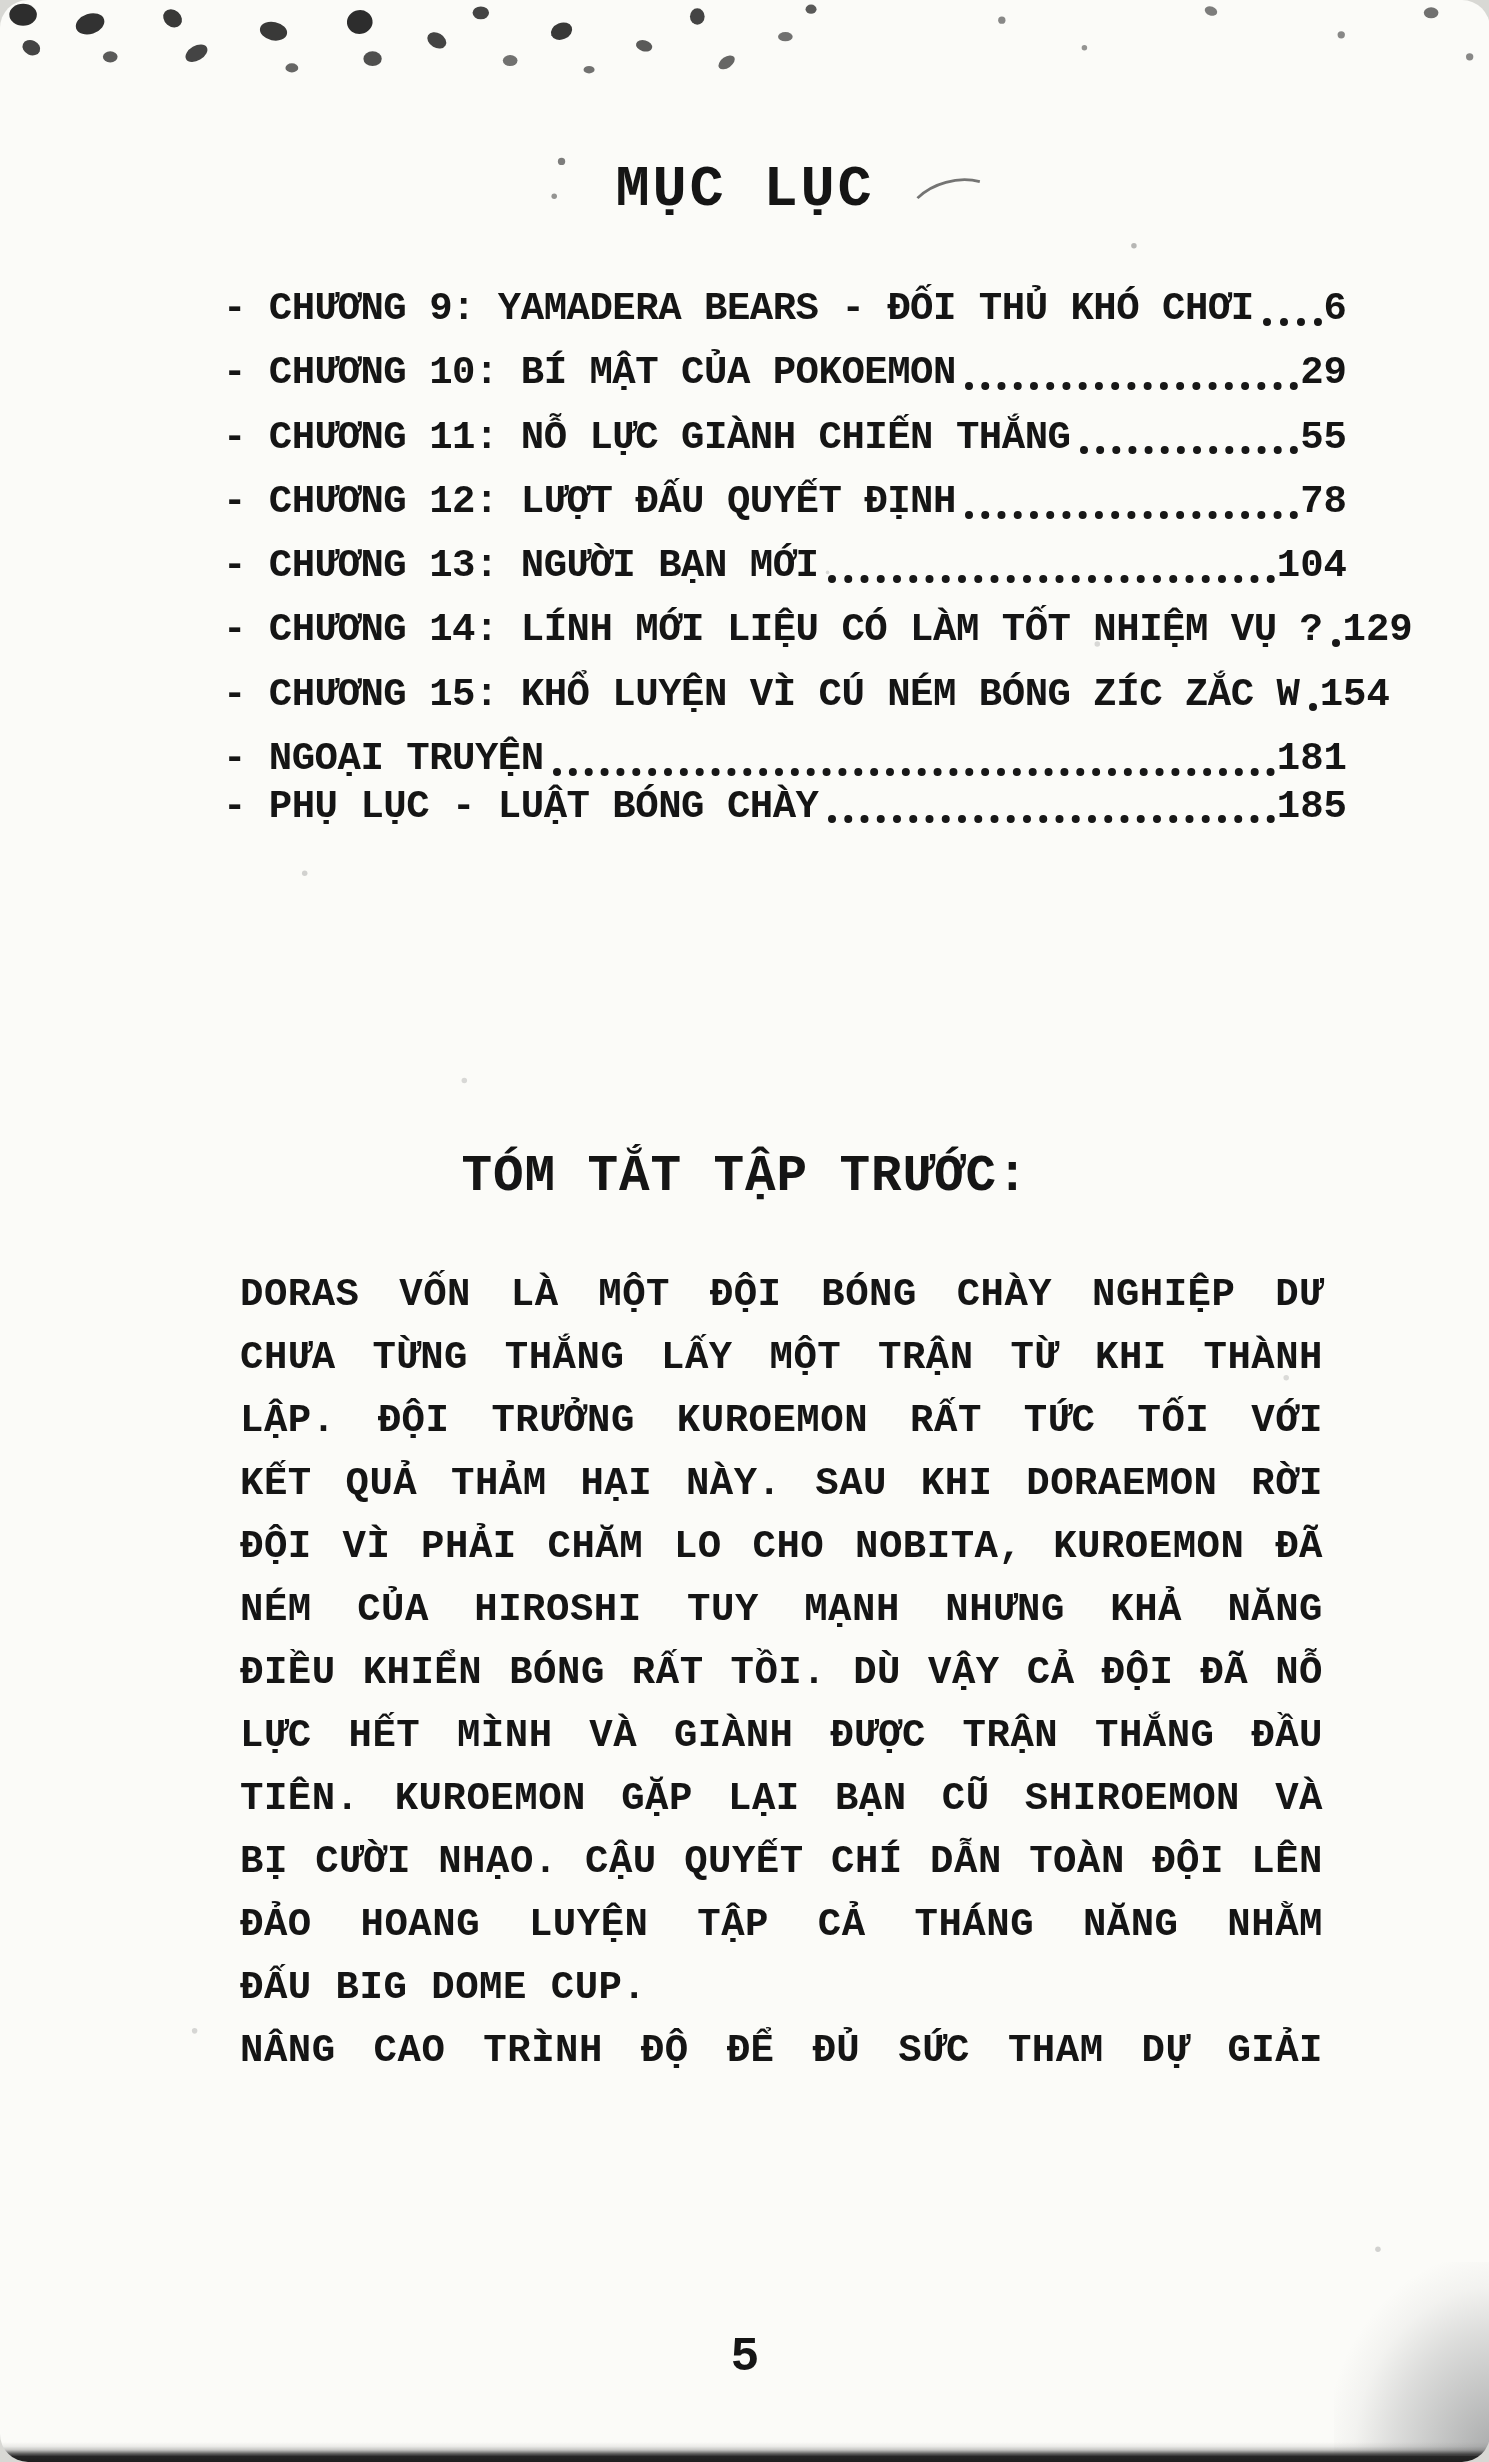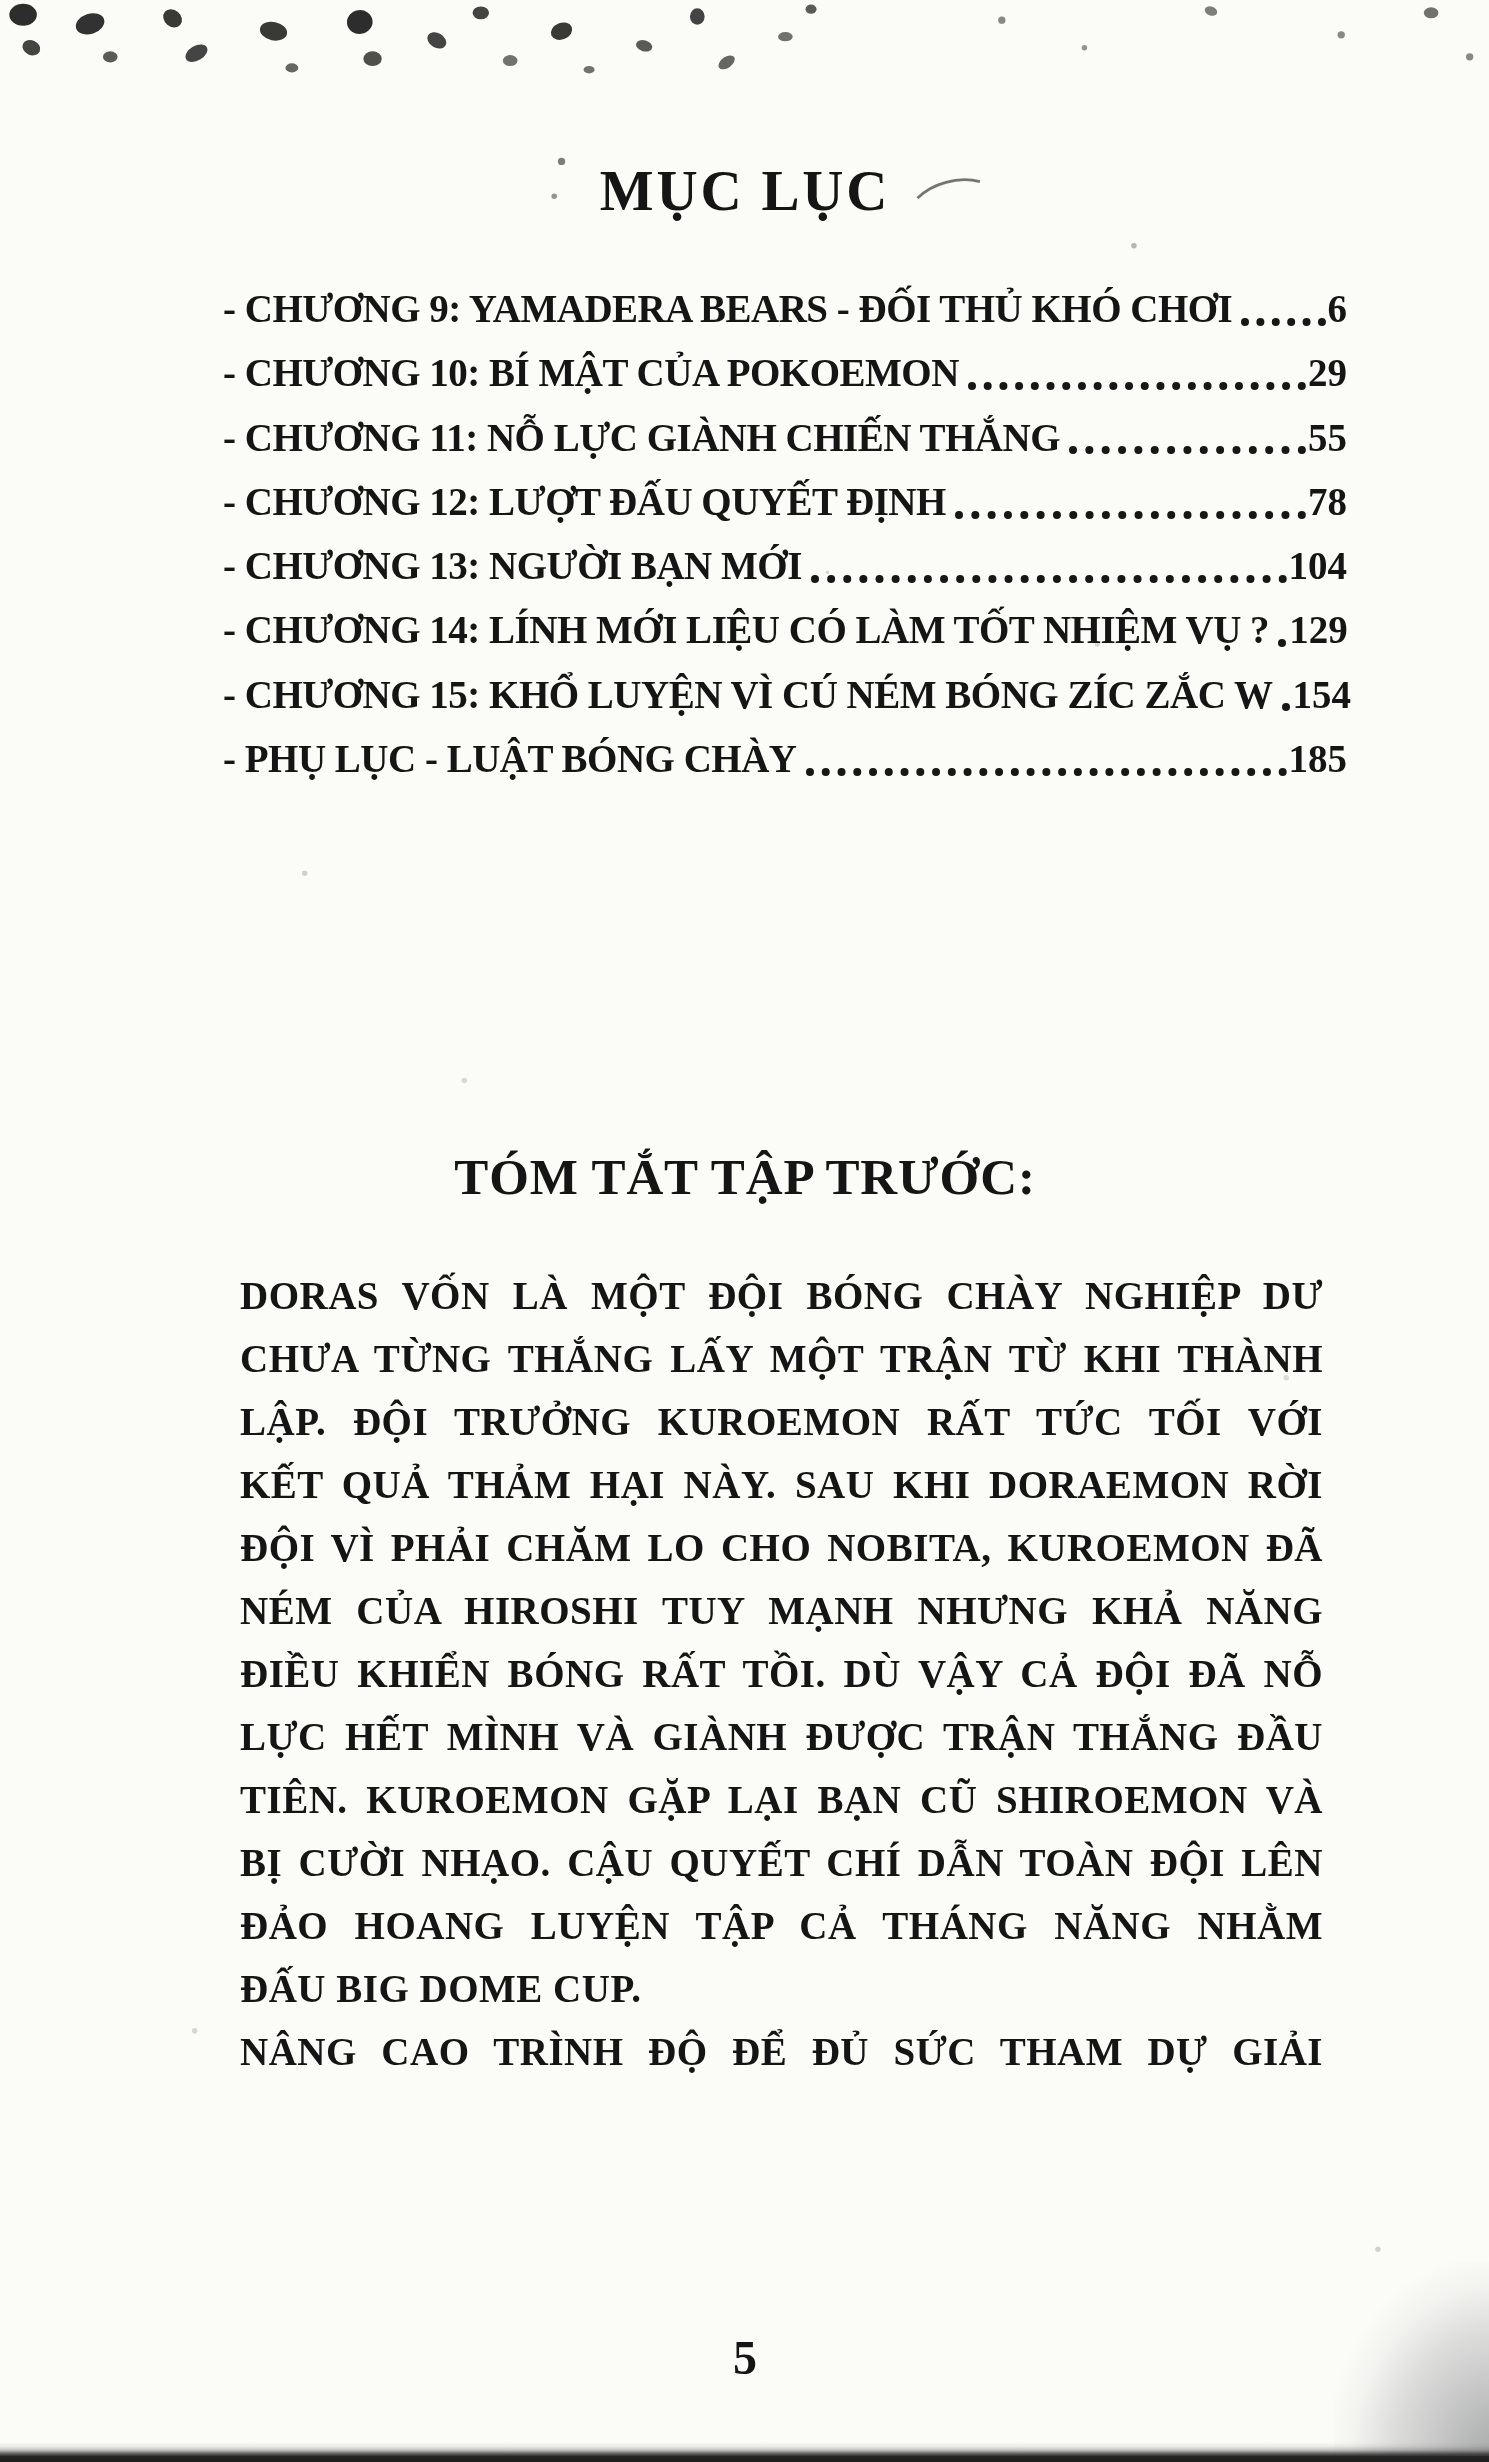--- a/index.html
+++ b/index.html
@@ -1,22 +1,23 @@
 <!DOCTYPE html>
 <html style="font-size:14.7px"><head>
 <meta charset="utf-8">
 <style>
   html,body{margin:0;padding:0;background:#d8d8d4;}
   .page{
     position:relative;
     width:1490px;height:2462px;
     background:#fbfbf8;
     overflow:hidden;
-    font-family:Liberation Serif, serif;
+    font-family:Liberation Mono, monospace;
     color:#151515;
+    border-radius:28px;
   }
   .noise-svg{position:absolute;top:0;left:0;pointer-events:none;}
 
   .title{
     position:absolute;top:158px;left:0;width:100%;
     margin:0;text-align:center;
     font-size:57px;font-weight:700;letter-spacing:2.8px;
   }
 
   .toc{
@@ -160,20 +161,25 @@
       <span class="toc-label">- CHƯƠNG 14: LÍNH MỚI LIỆU CÓ LÀM TỐT NHIỆM VỤ ?</span>
       <span class="leader"></span>
       <span class="toc-page">129</span>
     </div>
     <div class="toc-row">
       <span class="toc-label">- CHƯƠNG 15: KHỔ LUYỆN VÌ CÚ NÉM BÓNG ZÍC ZẮC W</span>
       <span class="leader"></span>
       <span class="toc-page">154</span>
     </div>
     <div class="toc-row tight">
+      <span class="toc-label">- NGOẠI TRUYỆN</span>
+      <span class="leader"></span>
+      <span class="toc-page">181</span>
+    </div>
+    <div class="toc-row tight">
       <span class="toc-label">- PHỤ LỤC - LUẬT BÓNG CHÀY</span>
       <span class="leader"></span>
       <span class="toc-page">185</span>
     </div>
   </div>
 
   <h2 class="summary-heading">TÓM TẮT TẬP TRƯỚC:</h2>
 
   <div class="summary">
     <div class="sline">DORAS VỐN LÀ MỘT ĐỘI BÓNG CHÀY NGHIỆP DƯ</div>

